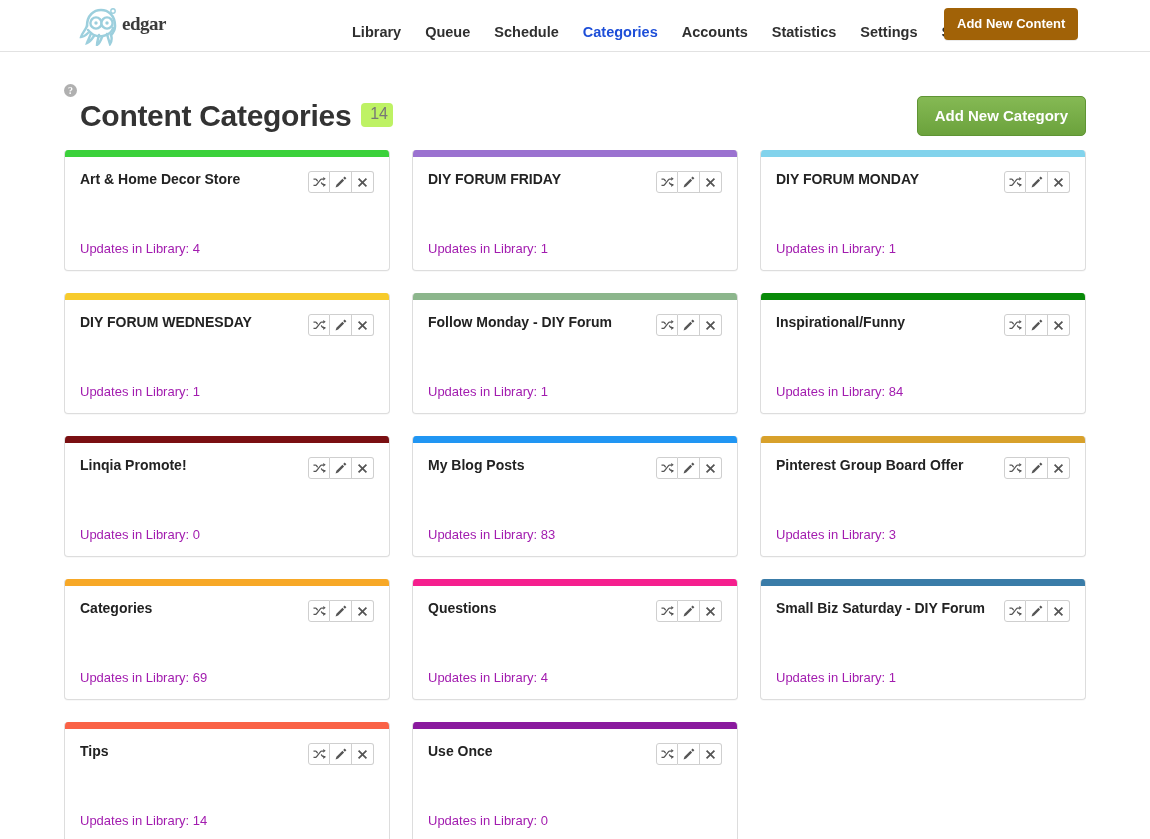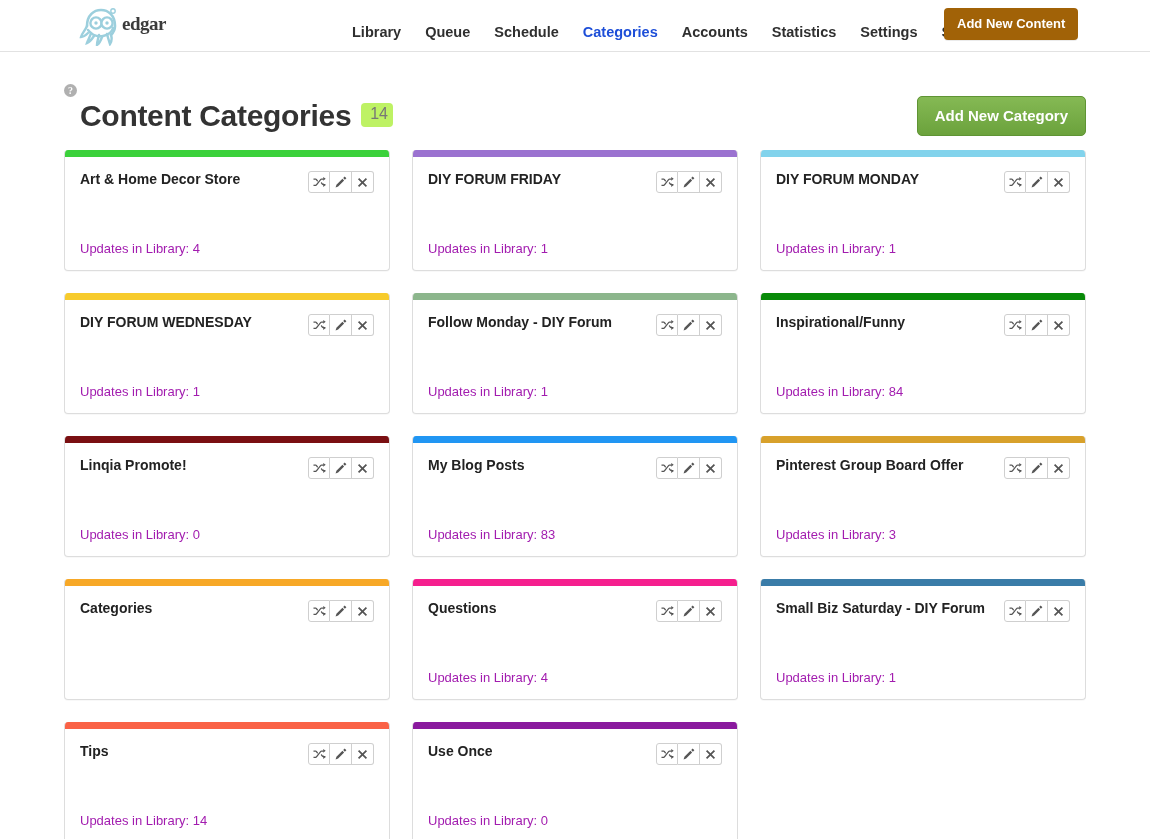--- a/index.html
+++ b/index.html
@@ -610,20 +610,21 @@
             </button>
             <button class="icon-btn">
               <span>
                 <svg width="11" height="11" viewBox="0 0 16 16" fill="currentColor">
                   <path d="M3.2 1.4 1.4 3.2 6.2 8 1.4 12.8 3.2 14.6 8 9.8 12.8 14.6 14.6 12.8 9.8 8 14.6 3.2 12.8 1.4 8 6.2z"></path>
                 </svg>
               </span>
             </button>
           </div>
         </div>
+        <div class="card-meta">Updates in Library: 69</div>
       </div>
     </div>
     <div class="card">
       <div class="card-stripe" style="background: rgb(245, 31, 142);"></div>
       <div class="card-body">
         <div class="card-top-row">
           <div class="card-title">Questions</div>
           <div class="card-actions">
             <button class="icon-btn">
               <span>

